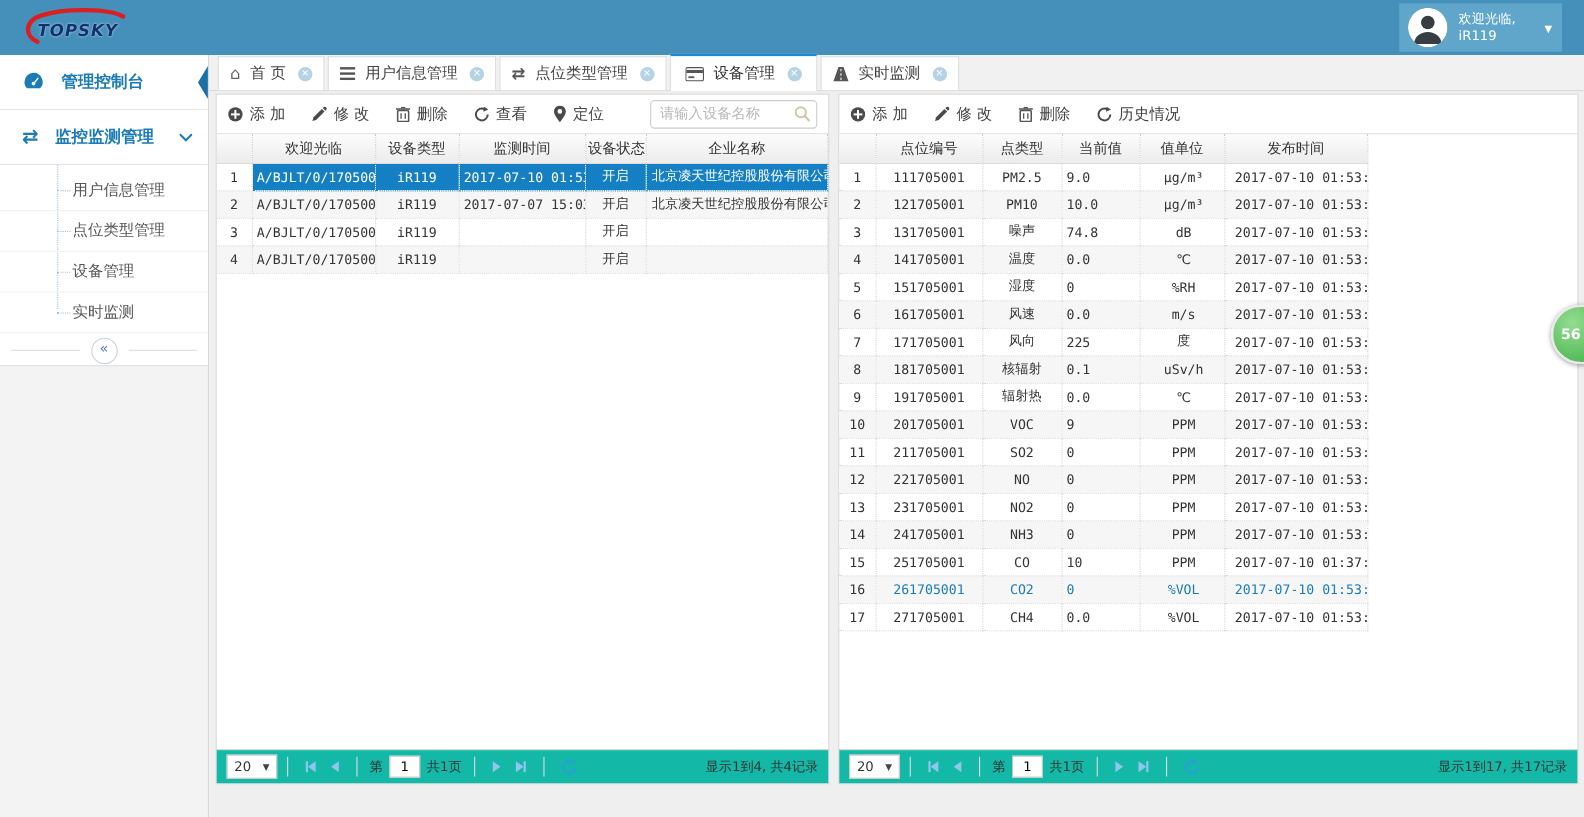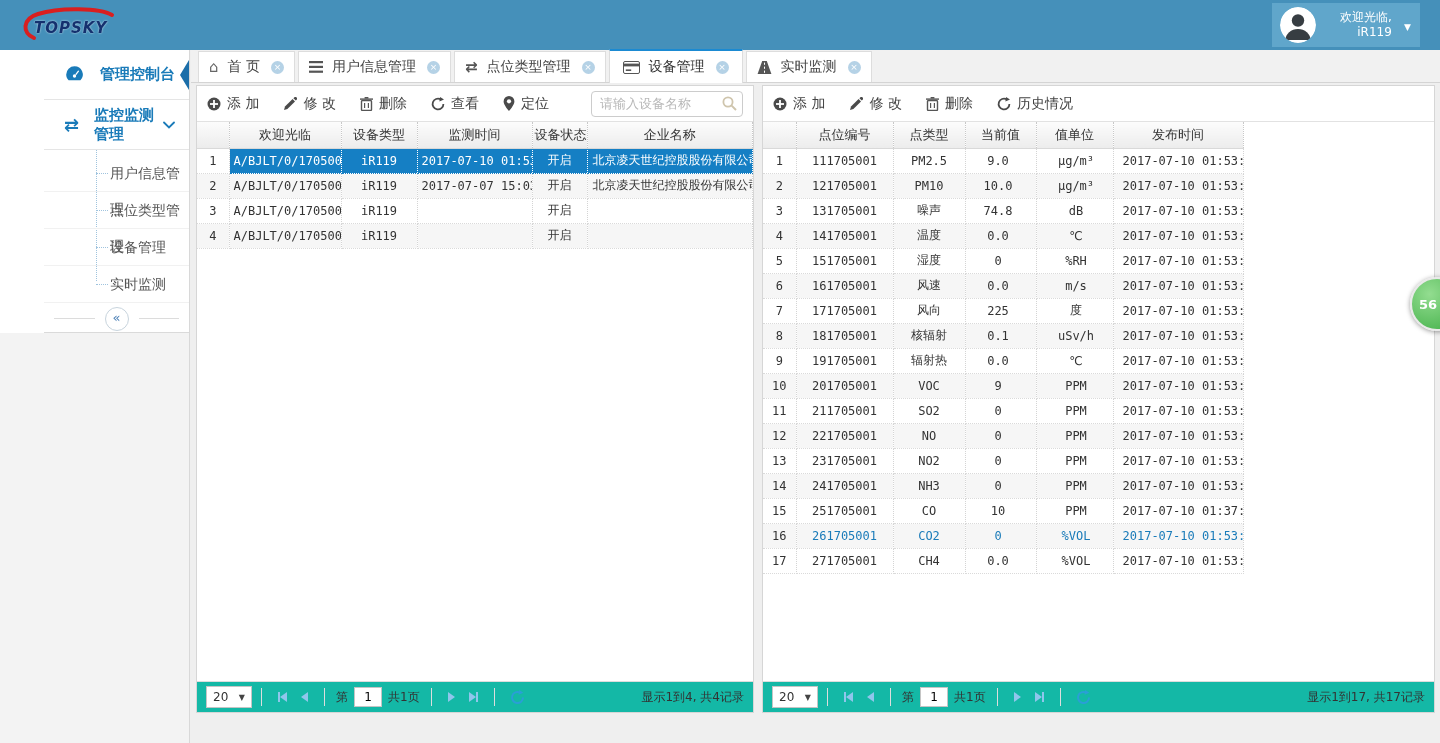--- a/index.html
+++ b/index.html
@@ -9,27 +9,27 @@
   
   .header{position:absolute;left:0;top:0;width:1440px;height:50px;background:#4590ba;}
   .logo{position:absolute;left:20px;top:6px;width:104px;height:38px;}
   .logo .swoosh{position:absolute;left:0;top:0;}
   .logo .logo-text{position:absolute;left:14px;top:13px;font-size:15px;font-weight:bold;font-style:italic;
        color:#14316f;letter-spacing:1px;text-shadow:0 0 2px rgba(255,255,255,.8);}
   .app-title{position:absolute;left:176px;top:12px;color:#fff;font-size:20px;letter-spacing:3px;}
   .user-box{position:absolute;right:20px;top:3px;width:148px;height:44px;background:#60a6cb;
        display:flex;align-items:center;cursor:pointer;}
   .avatar{width:36px;height:36px;margin-left:8px;border-radius:50%;overflow:hidden;flex:none;}
-  .user-text{margin-left:24px;color:#fff;font-size:12px;line-height:15px;text-align:right;}
+  .user-text{margin-left:10px;color:#fff;font-size:12px;line-height:15px;}
   .user-caret{position:absolute;right:9px;top:19px;color:#fff;font-size:9px;}
 
   
   .sidebar{position:absolute;left:0;top:50px;width:190px;height:693px;background:#f3f3f3;
        border-right:1px solid #d8d8d8;box-sizing:border-box;}
-  .side-menu{background:#fff;padding-left:44px;}
+  .side-menu{background:#fff;}
   .side-main{position:relative;height:49px;border-bottom:1px solid #e5e5e5;display:flex;align-items:center;cursor:pointer;}
   .side-main .si{margin-left:20px;display:flex;flex:none;}
   .side-main .lbl{margin-left:15px;color:#1a7bb9;font-size:15px;font-weight:bold;}
   .active-marker{position:absolute;right:0;top:50%;transform:translateY(-50%);width:0;height:0;
        border-top:15px solid transparent;border-bottom:15px solid transparent;border-right:9px solid #1c6ea9;}
   .side-main .chev{margin-left:auto;margin-right:14px;display:flex;}
   .subnav{position:relative;padding:5px 0 2px;}
   .subnav:before{content:"";position:absolute;left:52px;top:0;bottom:24px;border-left:1px dotted #9fc3de;}
   .sub-item{position:relative;height:36px;line-height:36px;padding-left:66px;font-size:14px;color:#555;
        cursor:pointer;border-bottom:1px solid #f1f1f1;}
@@ -71,21 +71,21 @@
   .grid td{height:25px;border-right:1px dotted #d4d4d4;border-bottom:1px dotted #dadada;font-size:12px;color:#333;
        padding:0 4px;white-space:nowrap;overflow:hidden;box-sizing:border-box;
        font-family:"DejaVu Sans Mono","DejaVu Sans",monospace;}
   .grid tbody tr{cursor:pointer;}
   .grid tbody tr:nth-child(even) td{background:#f6f6f6;}
   .lgrid{width:556px;}
   .lgrid td{text-align:center;}
   .lgrid td.c5{text-align:left;padding-left:5px;}
   .rgrid{width:480px;}
   .rgrid td.c0,.rgrid td.c1,.rgrid td.c2{text-align:center;}
-  .rgrid td.c3{text-align:center;padding-right:9px;}
+  .rgrid td.c3{text-align:left;padding-right:9px;}
   .rgrid td.c4{text-align:center;padding-left:7px;}
   .rgrid td.c5{text-align:left;padding-left:9px;}
   .grid tr.selected td:not(.c0){background:#157fc4;color:#fff;border-color:#157fc4;}
   .grid tr.highlight td{background:#e3e3e3;}
   .grid tr.highlight td:not(.c0){color:#1a7bb9;}
 
   
   .pager{position:absolute;left:0;right:0;bottom:0;height:31px;border-top:1px solid #ddd;background:#14b8a6;
        display:flex;align-items:center;padding:0 9px;box-sizing:border-box;font-size:12px;color:#333;}
   .psize{width:46px;height:22px;border:1px solid #c5c5c5;background:#fff;display:flex;align-items:center;

